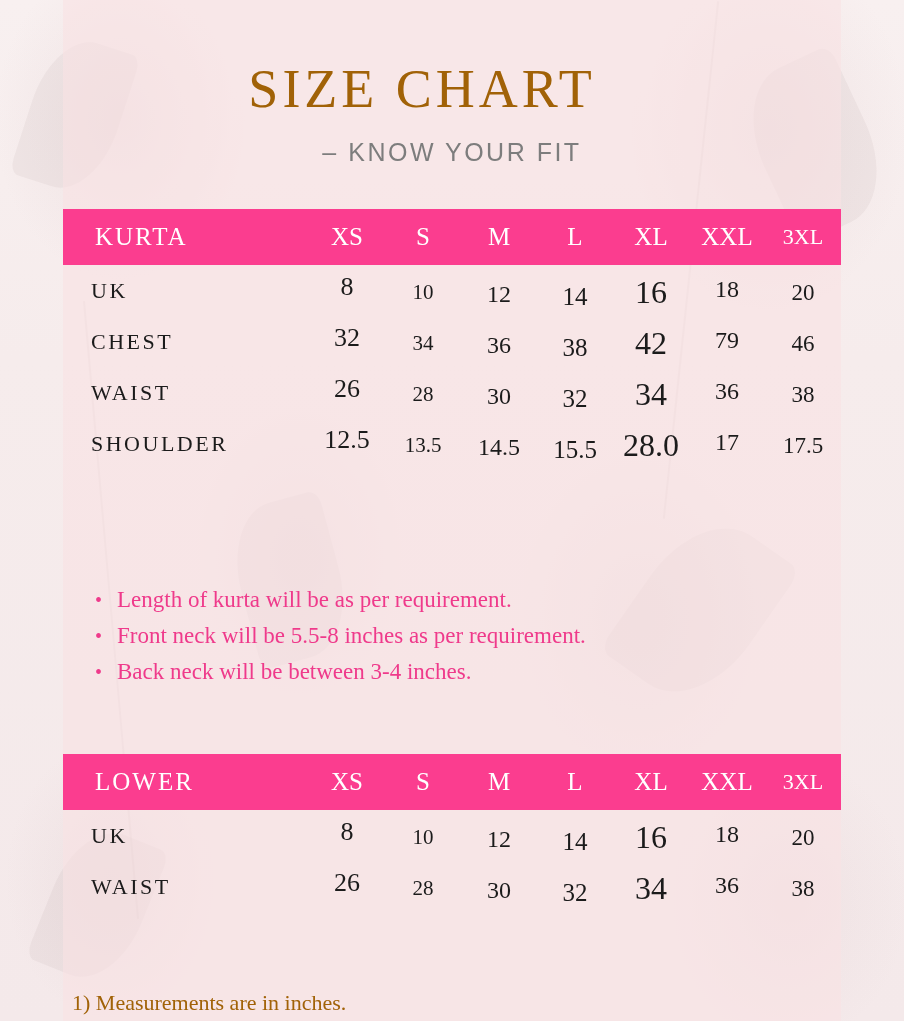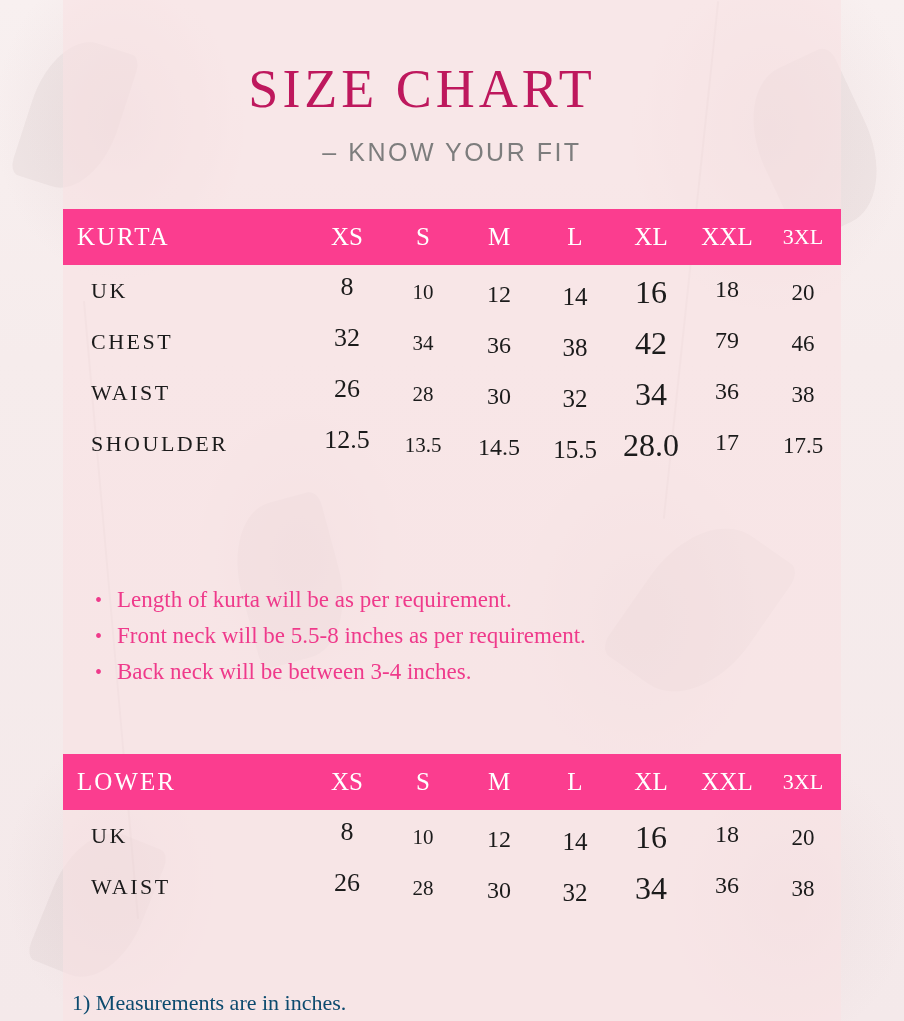--- a/index.html
+++ b/index.html
@@ -59,21 +59,21 @@
 
   .title {
     position: absolute;
     top: 58px;
     left: 0;
     width: 844px;
     text-align: center;
     font-family: "Liberation Serif", serif;
     font-size: 54px;
     letter-spacing: 4px;
-    color: #be185d;
+    color: #a16207;
     font-weight: 400;
   }
   .subtitle {
     position: absolute;
     top: 138px;
     left: 0;
     width: 904px;
     text-align: center;
     font-family: "Liberation Sans", sans-serif;
     font-size: 25px;
@@ -96,21 +96,21 @@
   }
   thead th {
     color: #ffffff;
     font-family: "Liberation Serif", serif;
     font-weight: 400;
     height: 56px;
     vertical-align: middle;
   }
   th.label-col {
     text-align: left;
-    padding-left: 14px;
+    padding-left: 32px;
     font-size: 25px;
     letter-spacing: 2px;
   }
   th.size-col { font-size: 25px; }
   th.size-3xl { font-size: 22px; }
 
   tbody td {
     font-family: "Liberation Serif", serif;
     color: #1b1b1b;
     text-align: center;
@@ -158,21 +158,21 @@
     font-size: 20px;
     color: #ef3a8b;
   }
 
   .footnote {
     position: absolute;
     left: 72px;
     top: 990px;
     font-family: "Liberation Serif", serif;
     font-size: 22px;
-    color: #0c4a6e;
+    color: #a16207;
   }
 </style>
 </head>
 <body>
 
 <div class="bg-layer"></div>
 <div class="bg-leaf" style="left:30px;  top:40px;  width:90px;  height:150px; transform:rotate(18deg);"></div>
 <div class="bg-leaf" style="left:760px; top:60px;  width:110px; height:170px; transform:rotate(-25deg);"></div>
 <div class="bg-leaf" style="left:640px; top:520px; width:120px; height:180px; transform:rotate(35deg);"></div>
 <div class="bg-leaf" style="left:240px; top:500px; width:100px; height:160px; transform:rotate(-15deg);"></div>

